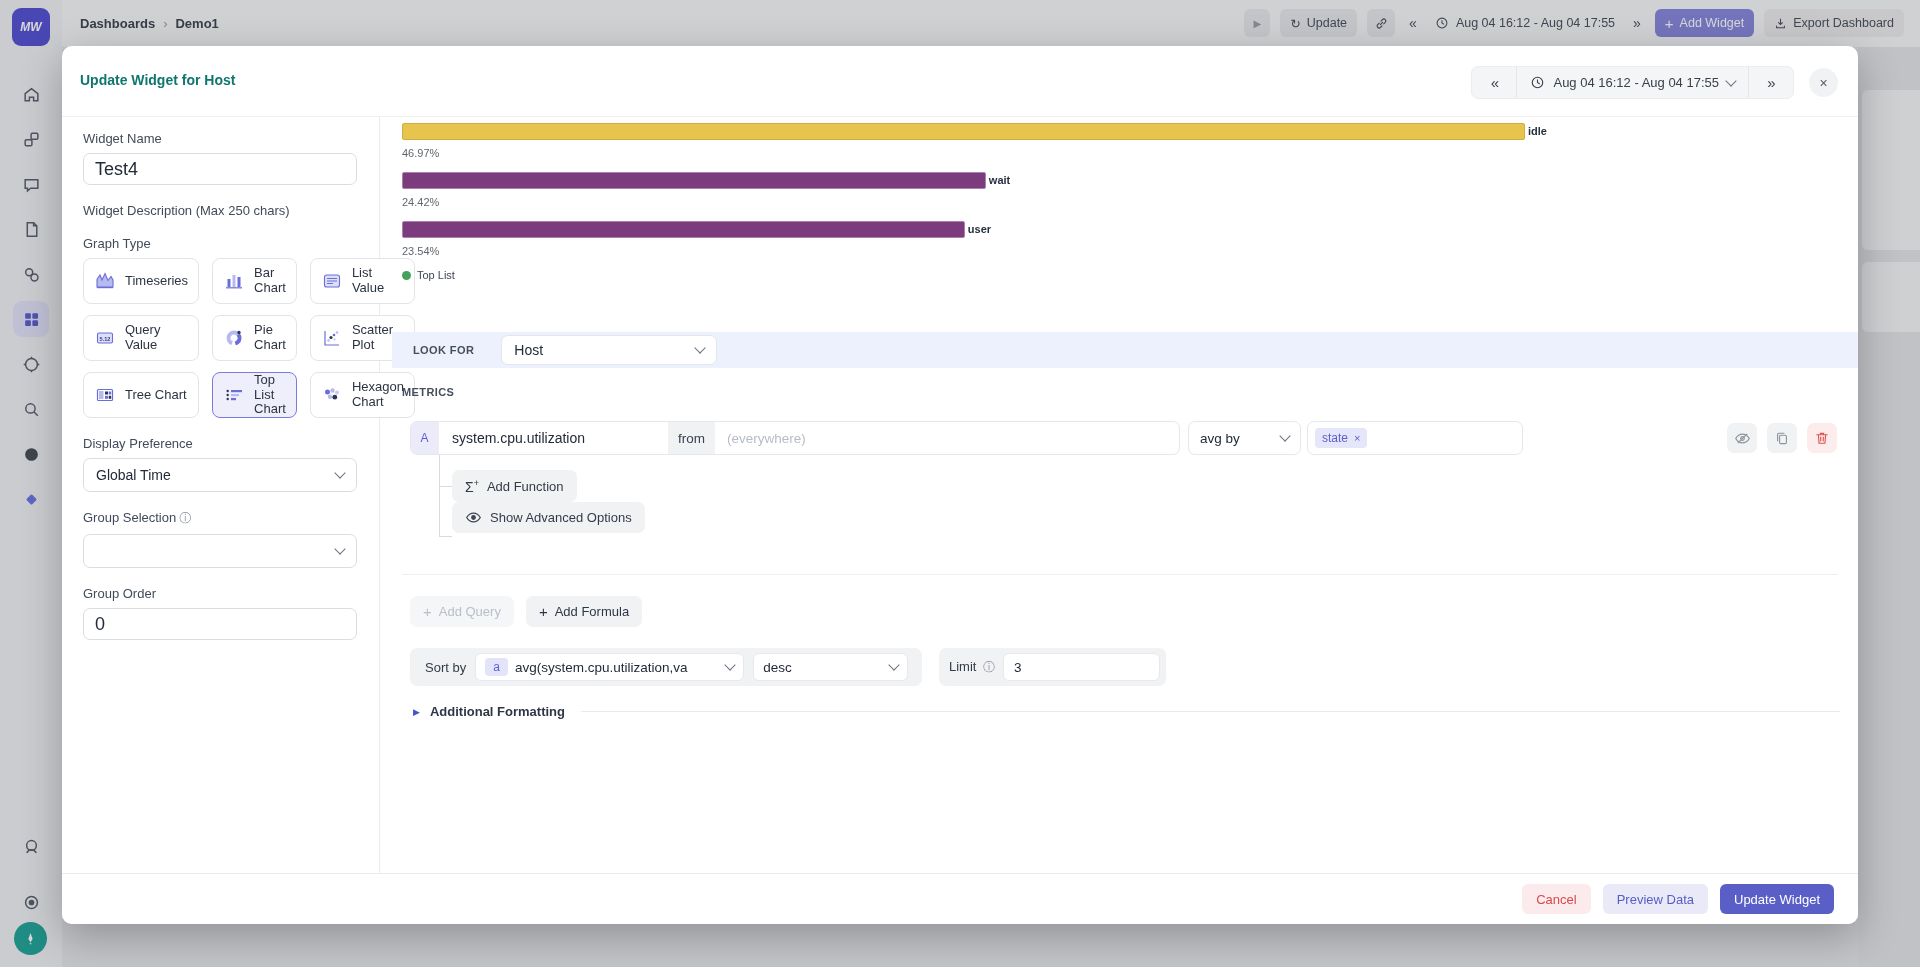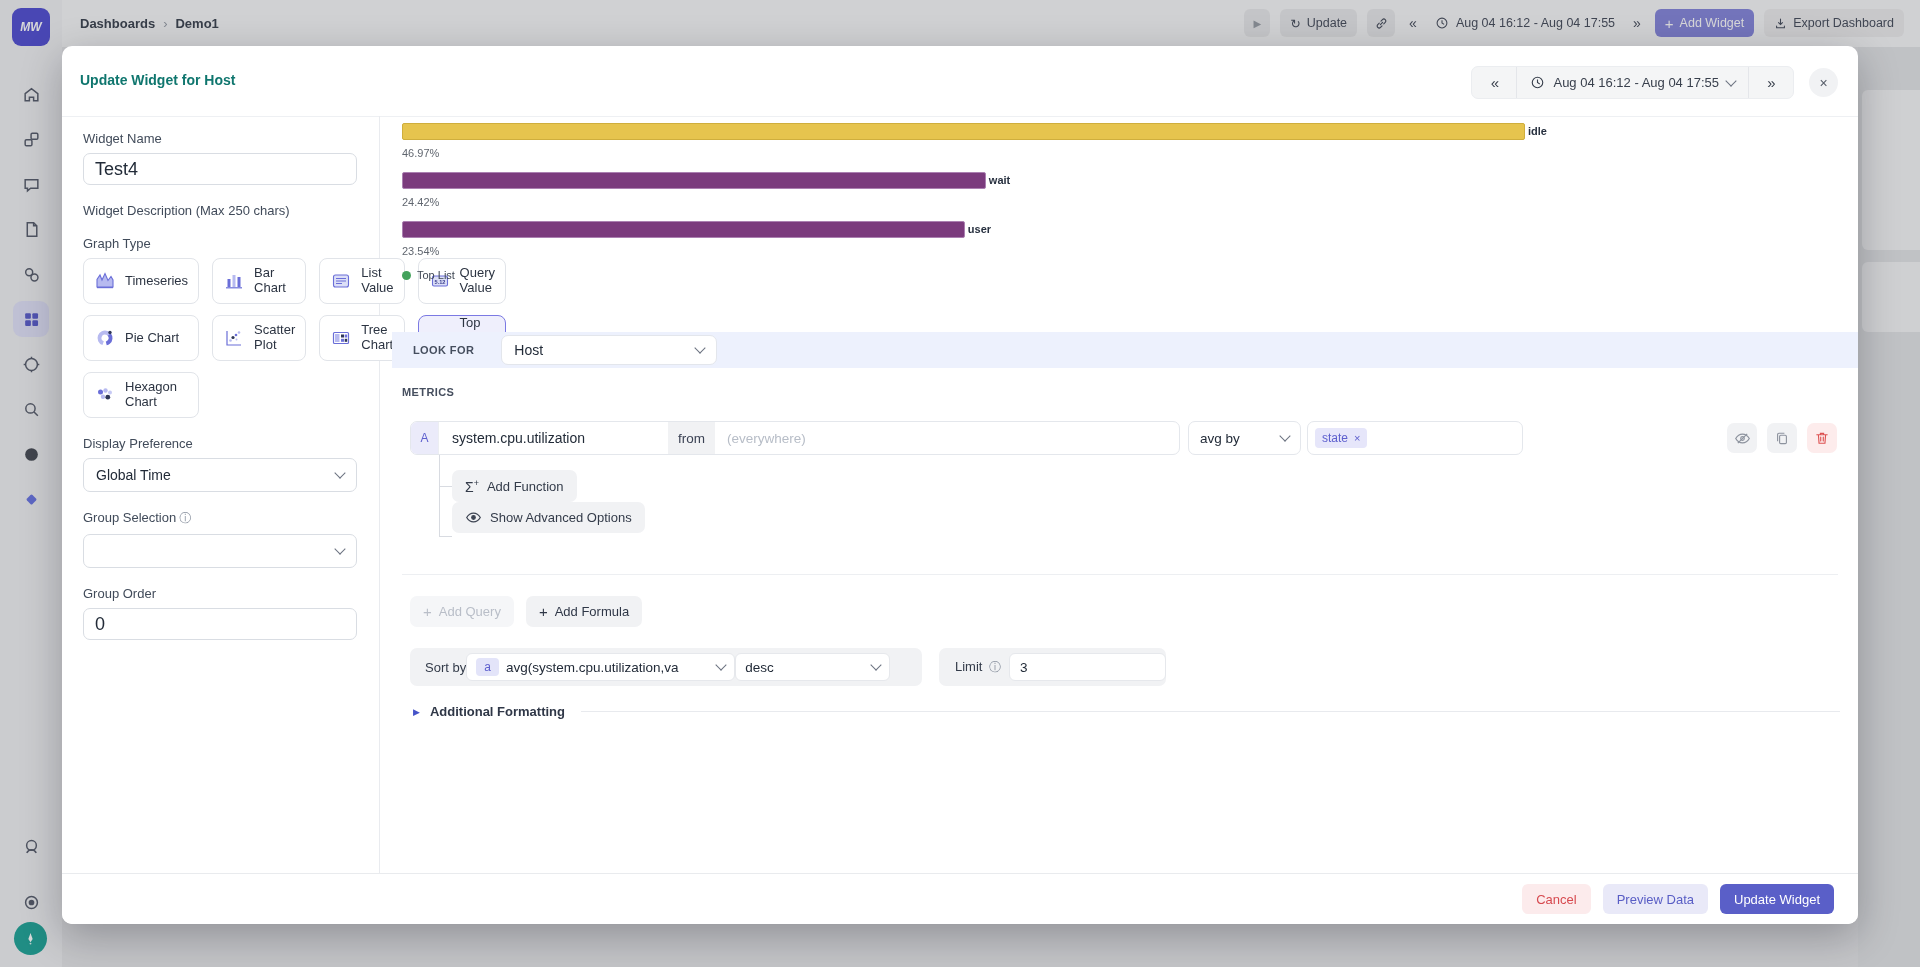--- a/index.html
+++ b/index.html
@@ -49,21 +49,21 @@
   #m-left{position:absolute;left:0;top:70px;width:318px;bottom:51px;border-right:1px solid #e9ebef;
       padding:15px 22px 0 21px;box-sizing:border-box;}
   .f-label{font-size:13px;color:#414b5a;margin:18px 0 7px;}
   .f-label:first-child{margin-top:0;}
   .f-input{width:100%;box-sizing:border-box;height:32px;border:1px solid #d9dde3;border-radius:7px;
       padding:0 11px;font-size:18px;color:#222b38;font-family:inherit;background:#fff;}
   .f-input::placeholder,textarea.f-input::placeholder{color:#9aa1ad;}
   textarea.f-input{height:82px;resize:none;padding-top:8px;}
   .f-select{width:100%;box-sizing:border-box;height:34px;border:1px solid #d9dde3;border-radius:7px;
       padding:0 12px;font-size:14px;color:#222b38;background:#fff;display:flex;align-items:center;justify-content:space-between;}
-  #graph-grid{display:grid;grid-template-columns:1fr 1fr 1fr 1fr;gap:11px 13px;margin-top:3px;}
+  #graph-grid{display:grid;grid-template-columns:1fr 1fr 1fr;gap:11px 13px;margin-top:3px;}
   .gt-btn{height:46px;border:1px solid #e1e4e9;border-radius:8px;background:#fff;display:flex;align-items:center;
       gap:9px;padding:0 10px;font-size:13px;color:#2c3442;box-sizing:border-box;line-height:1.15;}
   .gt-btn.sel{border:1.6px solid #7b79e3;background:#efeffc;}
   .gt-icon{width:22px;height:22px;flex:none;display:flex;align-items:center;justify-content:center;}
   .info{font-size:12px;color:#8b93a0;margin-left:3px;}
   
   #m-right{position:absolute;left:318px;top:70px;right:0;bottom:51px;}
   #chart{position:absolute;left:22px;top:6px;right:10px;}
   .bar-line{display:flex;align-items:center;height:18px;}
   .hbar{height:17px;border:1.6px solid transparent;border-radius:2px;box-sizing:border-box;}
@@ -97,29 +97,29 @@
   .gbtn{position:absolute;left:72px;height:32px;border-radius:7px;background:#f1f2f4;display:flex;align-items:center;
       gap:8px;padding:0 13px;font-size:13px;color:#333b49;}
   #divider1{position:absolute;left:22px;right:20px;top:458px;border-top:1px solid #edeff2;}
   #addrow{position:absolute;left:30px;top:480px;display:flex;gap:12px;}
   .add-btn{height:31px;border-radius:7px;display:flex;align-items:center;gap:7px;padding:0 13px;font-size:13px;}
   #add-query{background:#f5f6f8;color:#b9bec8;}
   #add-formula{background:#f1f2f4;color:#2f3747;}
   .plus{font-size:15px;line-height:1;}
   #sortrow{position:absolute;left:30px;top:532px;height:38px;display:flex;gap:17px;}
   .sort-box{background:#f1f2f4;border-radius:7px;display:flex;align-items:center;height:38px;box-sizing:border-box;}
-  #sort-main{width:512px;padding:0 5px 0 15px;}
+  #sort-main{width:512px;padding:0 5px 0 15px;gap:9px;}
   #sort-main .s-lbl{font-size:13px;color:#333b49;white-space:nowrap;}
   .w-select{background:#fff;border:1px solid #e6e8ec;border-radius:6px;height:28px;display:flex;align-items:center;
       padding:0 9px;font-size:13.5px;color:#222b38;box-sizing:border-box;}
   #sort-field{width:269px;gap:7px;}
   #sort-field .txt{flex:1;white-space:nowrap;overflow:hidden;}
   .a-badge{background:#e3e4f9;color:#5d5fce;font-size:12px;border-radius:4px;padding:2px 8px;flex:none;}
   #sort-dir{width:155px;justify-content:space-between;}
-  #limit-box{width:227px;padding:0 7px 0 16px;gap:8px;}
+  #limit-box{width:227px;padding:0 7px 0 10px;gap:8px;}
   #limit-box .s-lbl{font-size:13px;color:#333b49;white-space:nowrap;}
   #limit-input{width:157px;height:28px;border:1px solid #e6e8ec;border-radius:6px;background:#fff;
       padding:0 10px;font-size:13.5px;color:#222b38;box-sizing:border-box;font-family:inherit;}
   #addfmt{position:absolute;left:33px;top:588px;right:18px;display:flex;align-items:center;gap:10px;}
   #addfmt .tri{color:#4553c8;font-size:9px;}
   #addfmt .t{font-size:13px;font-weight:bold;color:#2f3747;}
   #addfmt .line{flex:1;border-top:1px solid #e8eaee;margin-left:6px;}
   
   #m-footer{position:absolute;left:0;right:0;bottom:0;height:51px;border-top:1px solid #e9ebee;
       display:flex;align-items:center;justify-content:flex-end;gap:12px;padding-right:24px;box-sizing:border-box;

